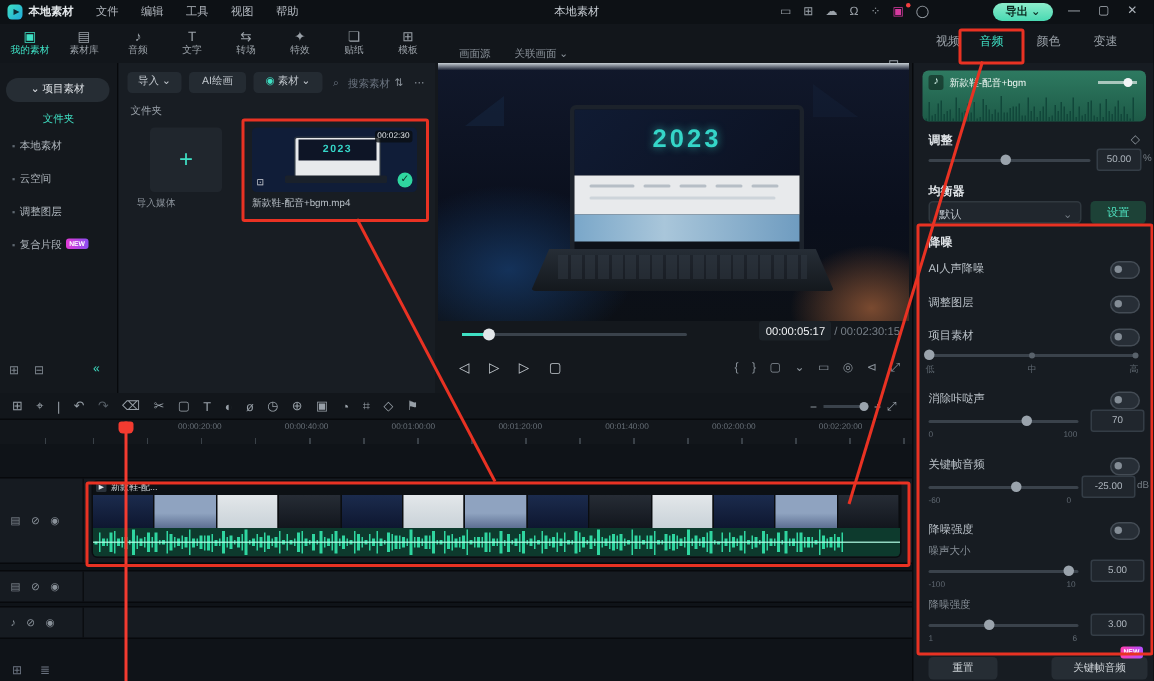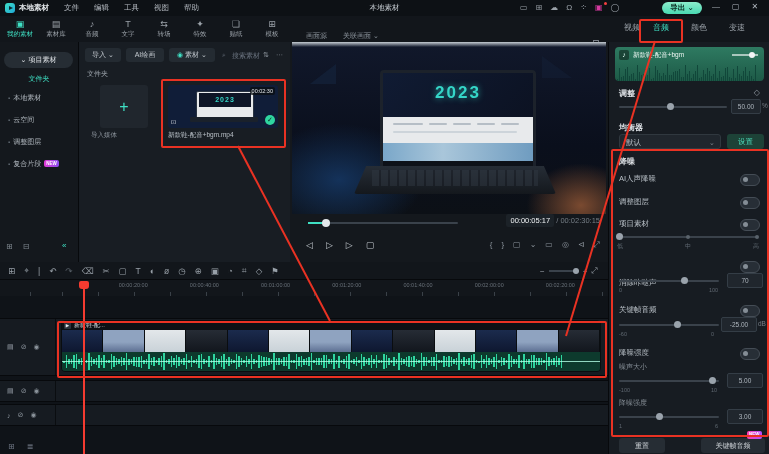--- a/index.html
+++ b/index.html
@@ -393,21 +393,21 @@
     <span class="tgl" style="top:177px;"></span>
     <div class="sl" style="left:10px;top:194px;width:138px;">
       <span class="dot" style="left:50%;"></span>
         <span class="dot" style="left:100%;"></span>
         <span class="kn" style="left:0%;"></span>
     </div>
     <span class="rng" style="left:8px;top:200px;font-size:6px;">低</span>
     <span class="rng" style="left:76px;top:200px;font-size:6px;">中</span>
     <span class="rng" style="left:144px;top:200px;font-size:6px;">高</span>
 
-    <span class="rowlab" style="top:236px;">消除咔哒声</span>
+    <span class="rowlab" style="top:219px;">消除咔哒声</span>
     <span class="tgl" style="top:219px;"></span>
     <div class="sl" style="left:10px;top:238px;width:100px;">
         <span class="kn" style="left:65%;"></span>
       </div>
     <span class="vb" style="left:118px;top:231px;">70</span>
     <span class="rng" style="left:10px;top:245px;">0</span>
     <span class="rng" style="left:100px;top:245px;">100</span>
 
     <span class="rowlab" style="top:263px;">关键帧音频</span>
     <span class="tgl" style="top:263px;"></span>

